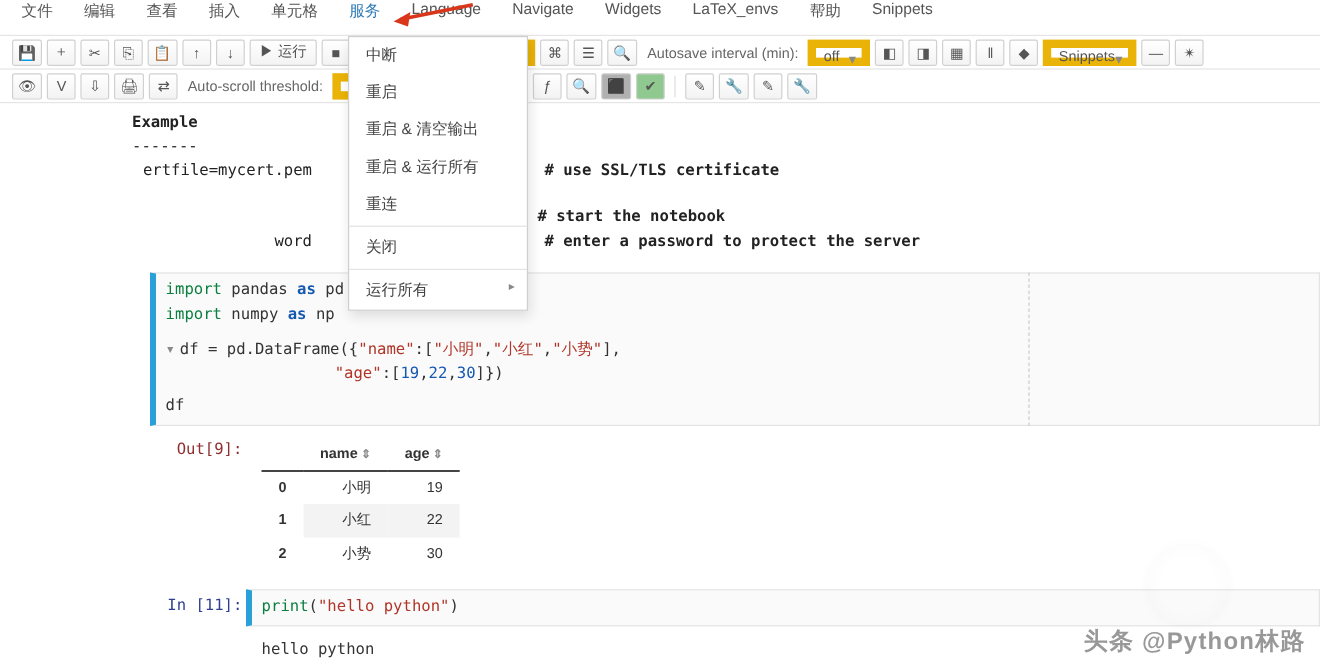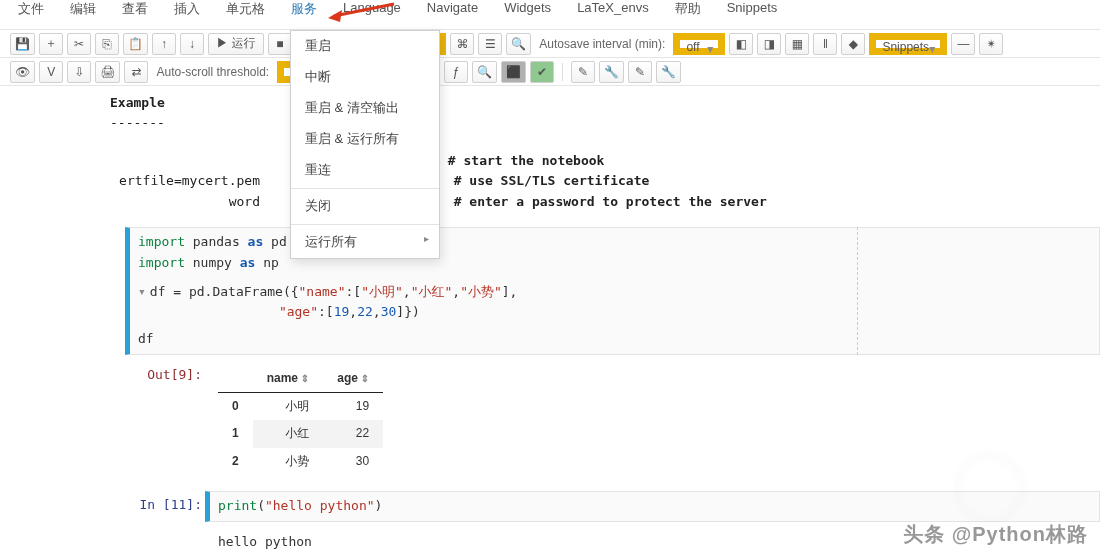--- a/index.html
+++ b/index.html
@@ -128,22 +128,22 @@
   <span class="tbtn" style="background:#b0b0b0">⬛</span>
   <span class="tbtn" style="background:#8fc98f">✔</span>
   <span class="tdiv"></span>
   <span class="tbtn">✎</span>
   <span class="tbtn">🔧</span>
   <span class="tbtn">✎</span>
   <span class="tbtn">🔧</span>
 </div>
 
 <div class="dropdown">
+  <div class="dditem">中断</div>
   <div class="dditem">重启</div>
-  <div class="dditem">中断</div>
   <div class="dditem">重启 &amp; 清空输出</div>
   <div class="dditem">重启 &amp; 运行所有</div>
   <div class="dditem">重连</div>
   <div class="sep"></div>
   <div class="dditem">关闭</div>
   <div class="sep"></div>
   <div class="dditem sub">运行所有</div>
 </div>
 
 <div class="arrow" style="top:0; left:328px;">
@@ -157,28 +157,28 @@
         <path d="M56 4 L6 17"></path>
         <polygon class="head" points="0,19 14,11 12,24"></polygon>
       </svg>
 </div>
 
 <div class="nb">
 
   <div class="docfrag" style="position:absolute; top:6px; left:110px; right:20px;">
     <div style="font-weight:bold">Example</div>
     <div>-------</div>
-    <div style="margin-top:18px;">
-      <span style="display:inline-block; width:330px;"></span>
-      <span class="hash"># start the notebook</span>
-    </div>
     <div>
       <span style="display:inline-block; width:150px; text-align:right;">ertfile=mycert.pem</span>
       <span style="display:inline-block; width:178px;"></span>
       <span class="hash"># use SSL/TLS certificate</span>
+    </div>
+    <div style="margin-top:18px;">
+      <span style="display:inline-block; width:330px;"></span>
+      <span class="hash"># start the notebook</span>
     </div>
     <div>
       <span style="display:inline-block; width:150px; text-align:right;">word</span>
       <span style="display:inline-block; width:178px;"></span>
       <span class="hash"># enter a password to protect the server</span>
     </div>
   </div>
 
   <div class="cell" style="margin-top:140px; position:relative;">
     <div class="outsplit"></div>

